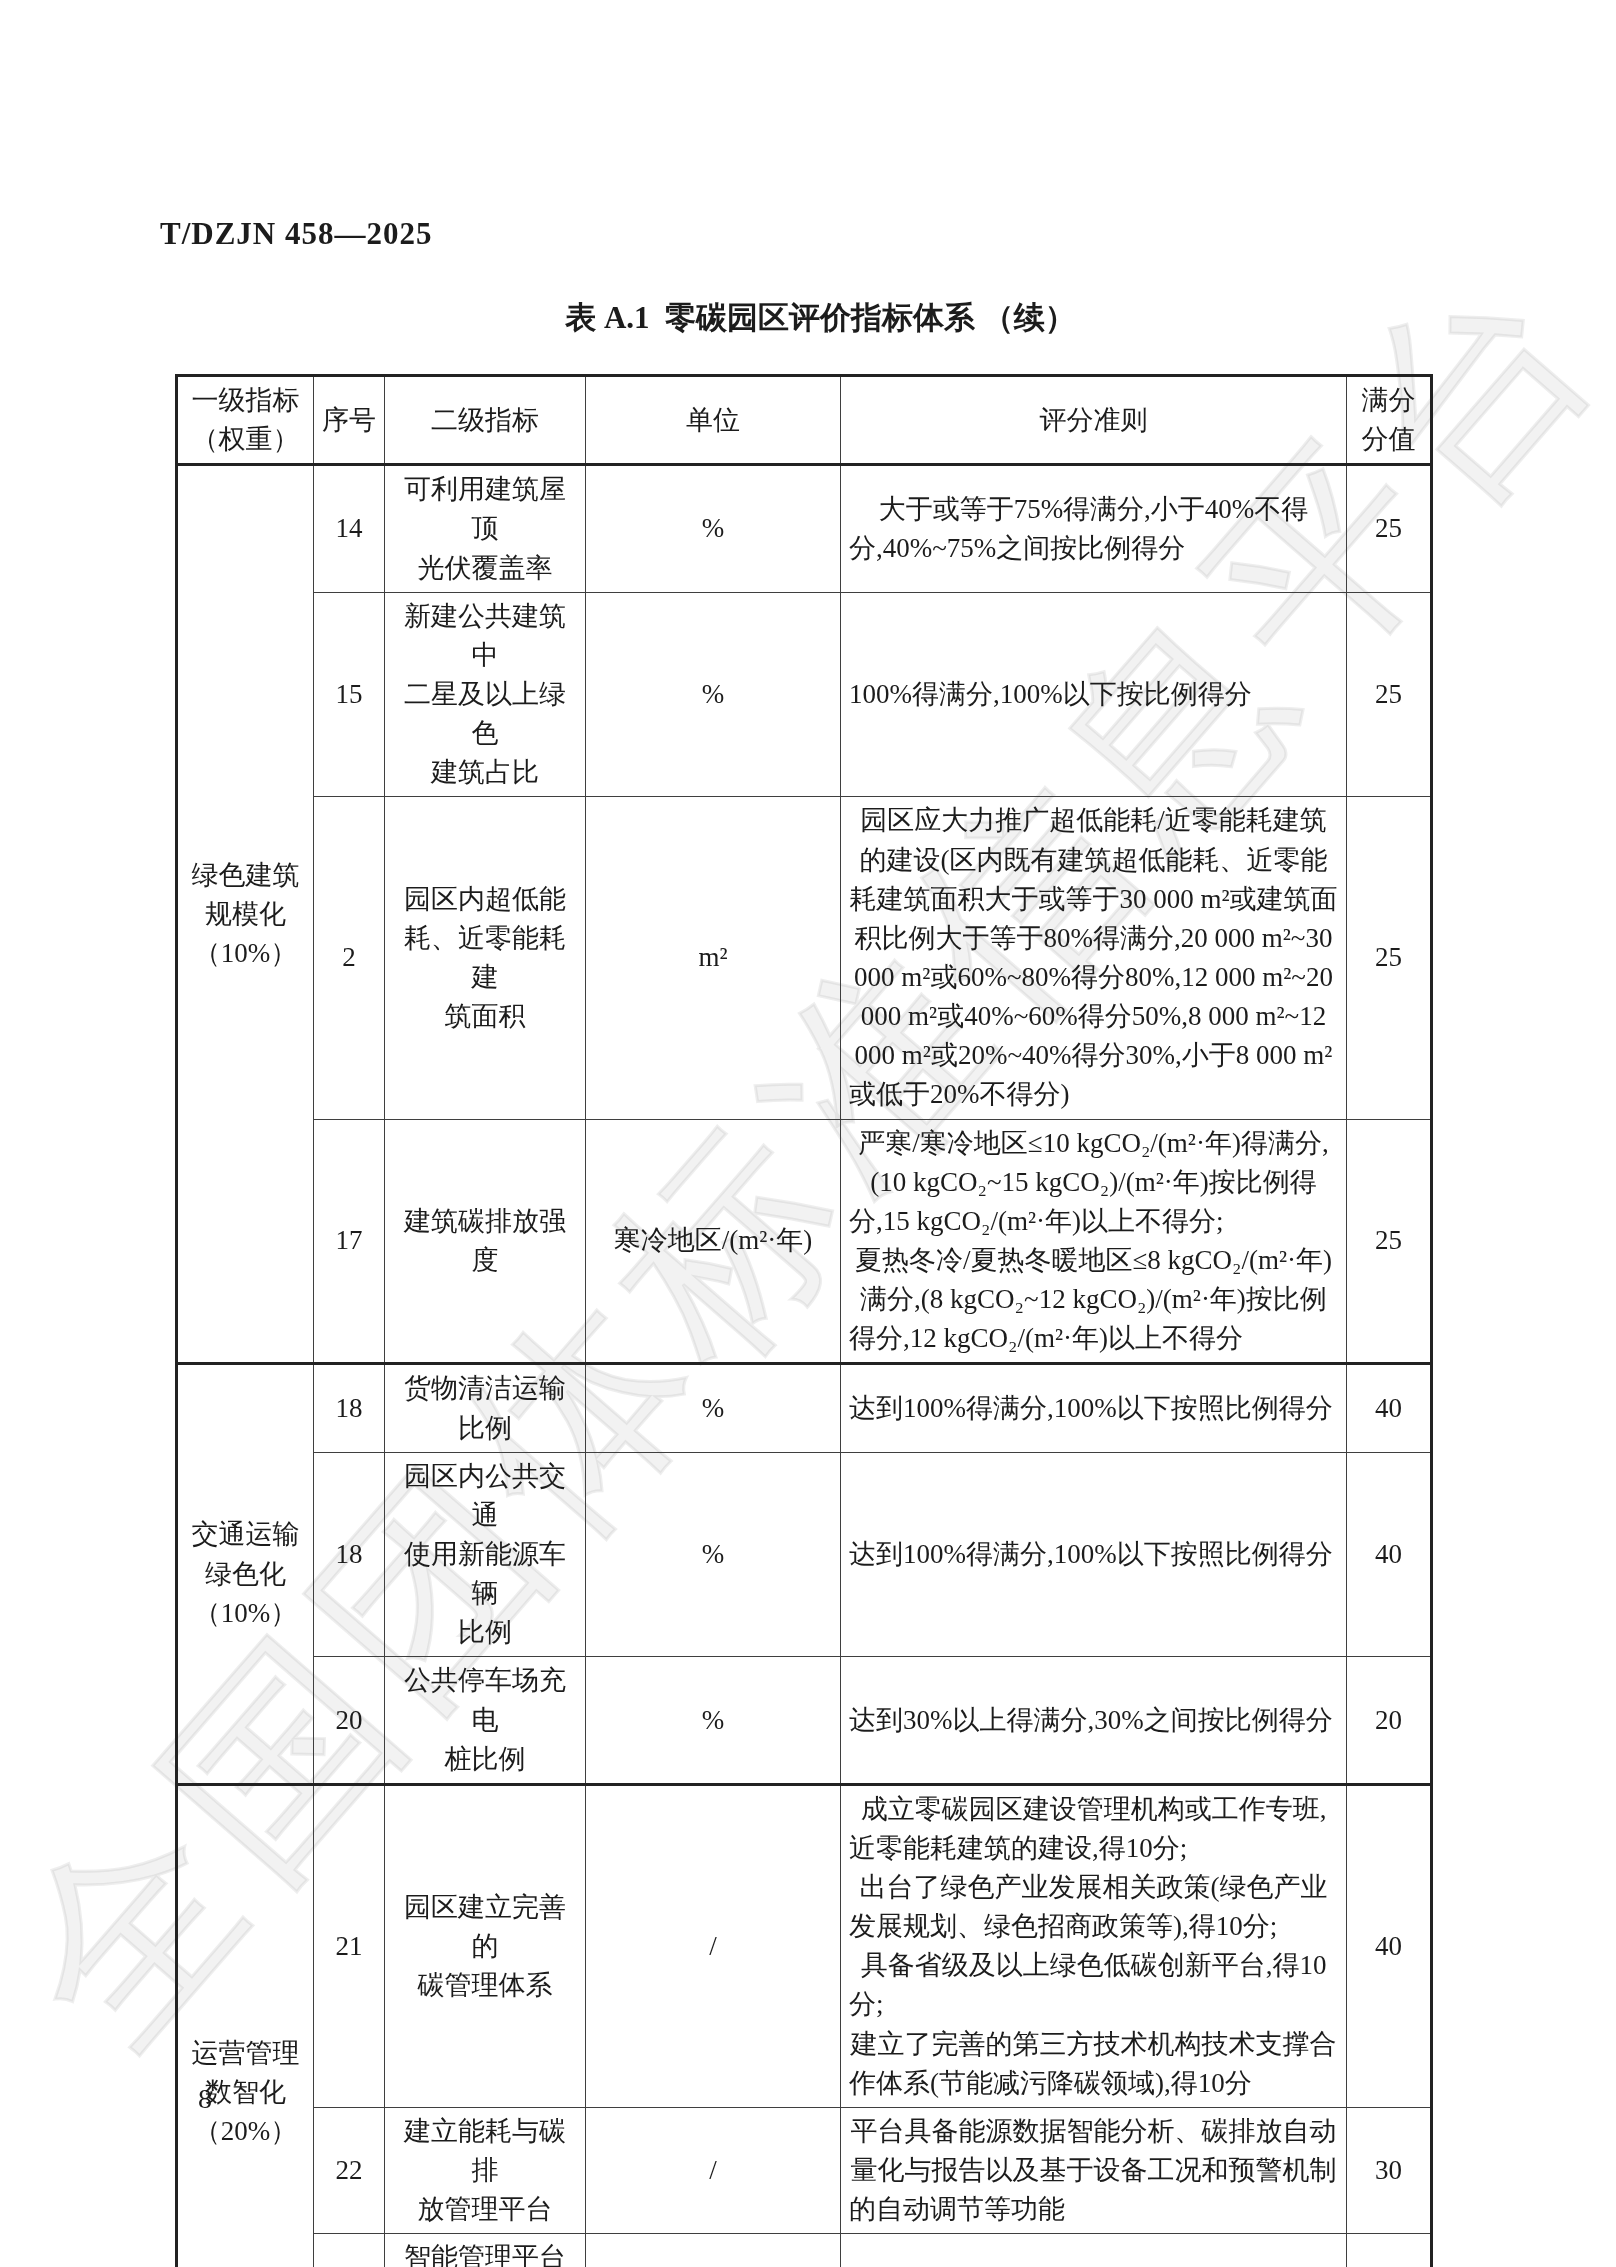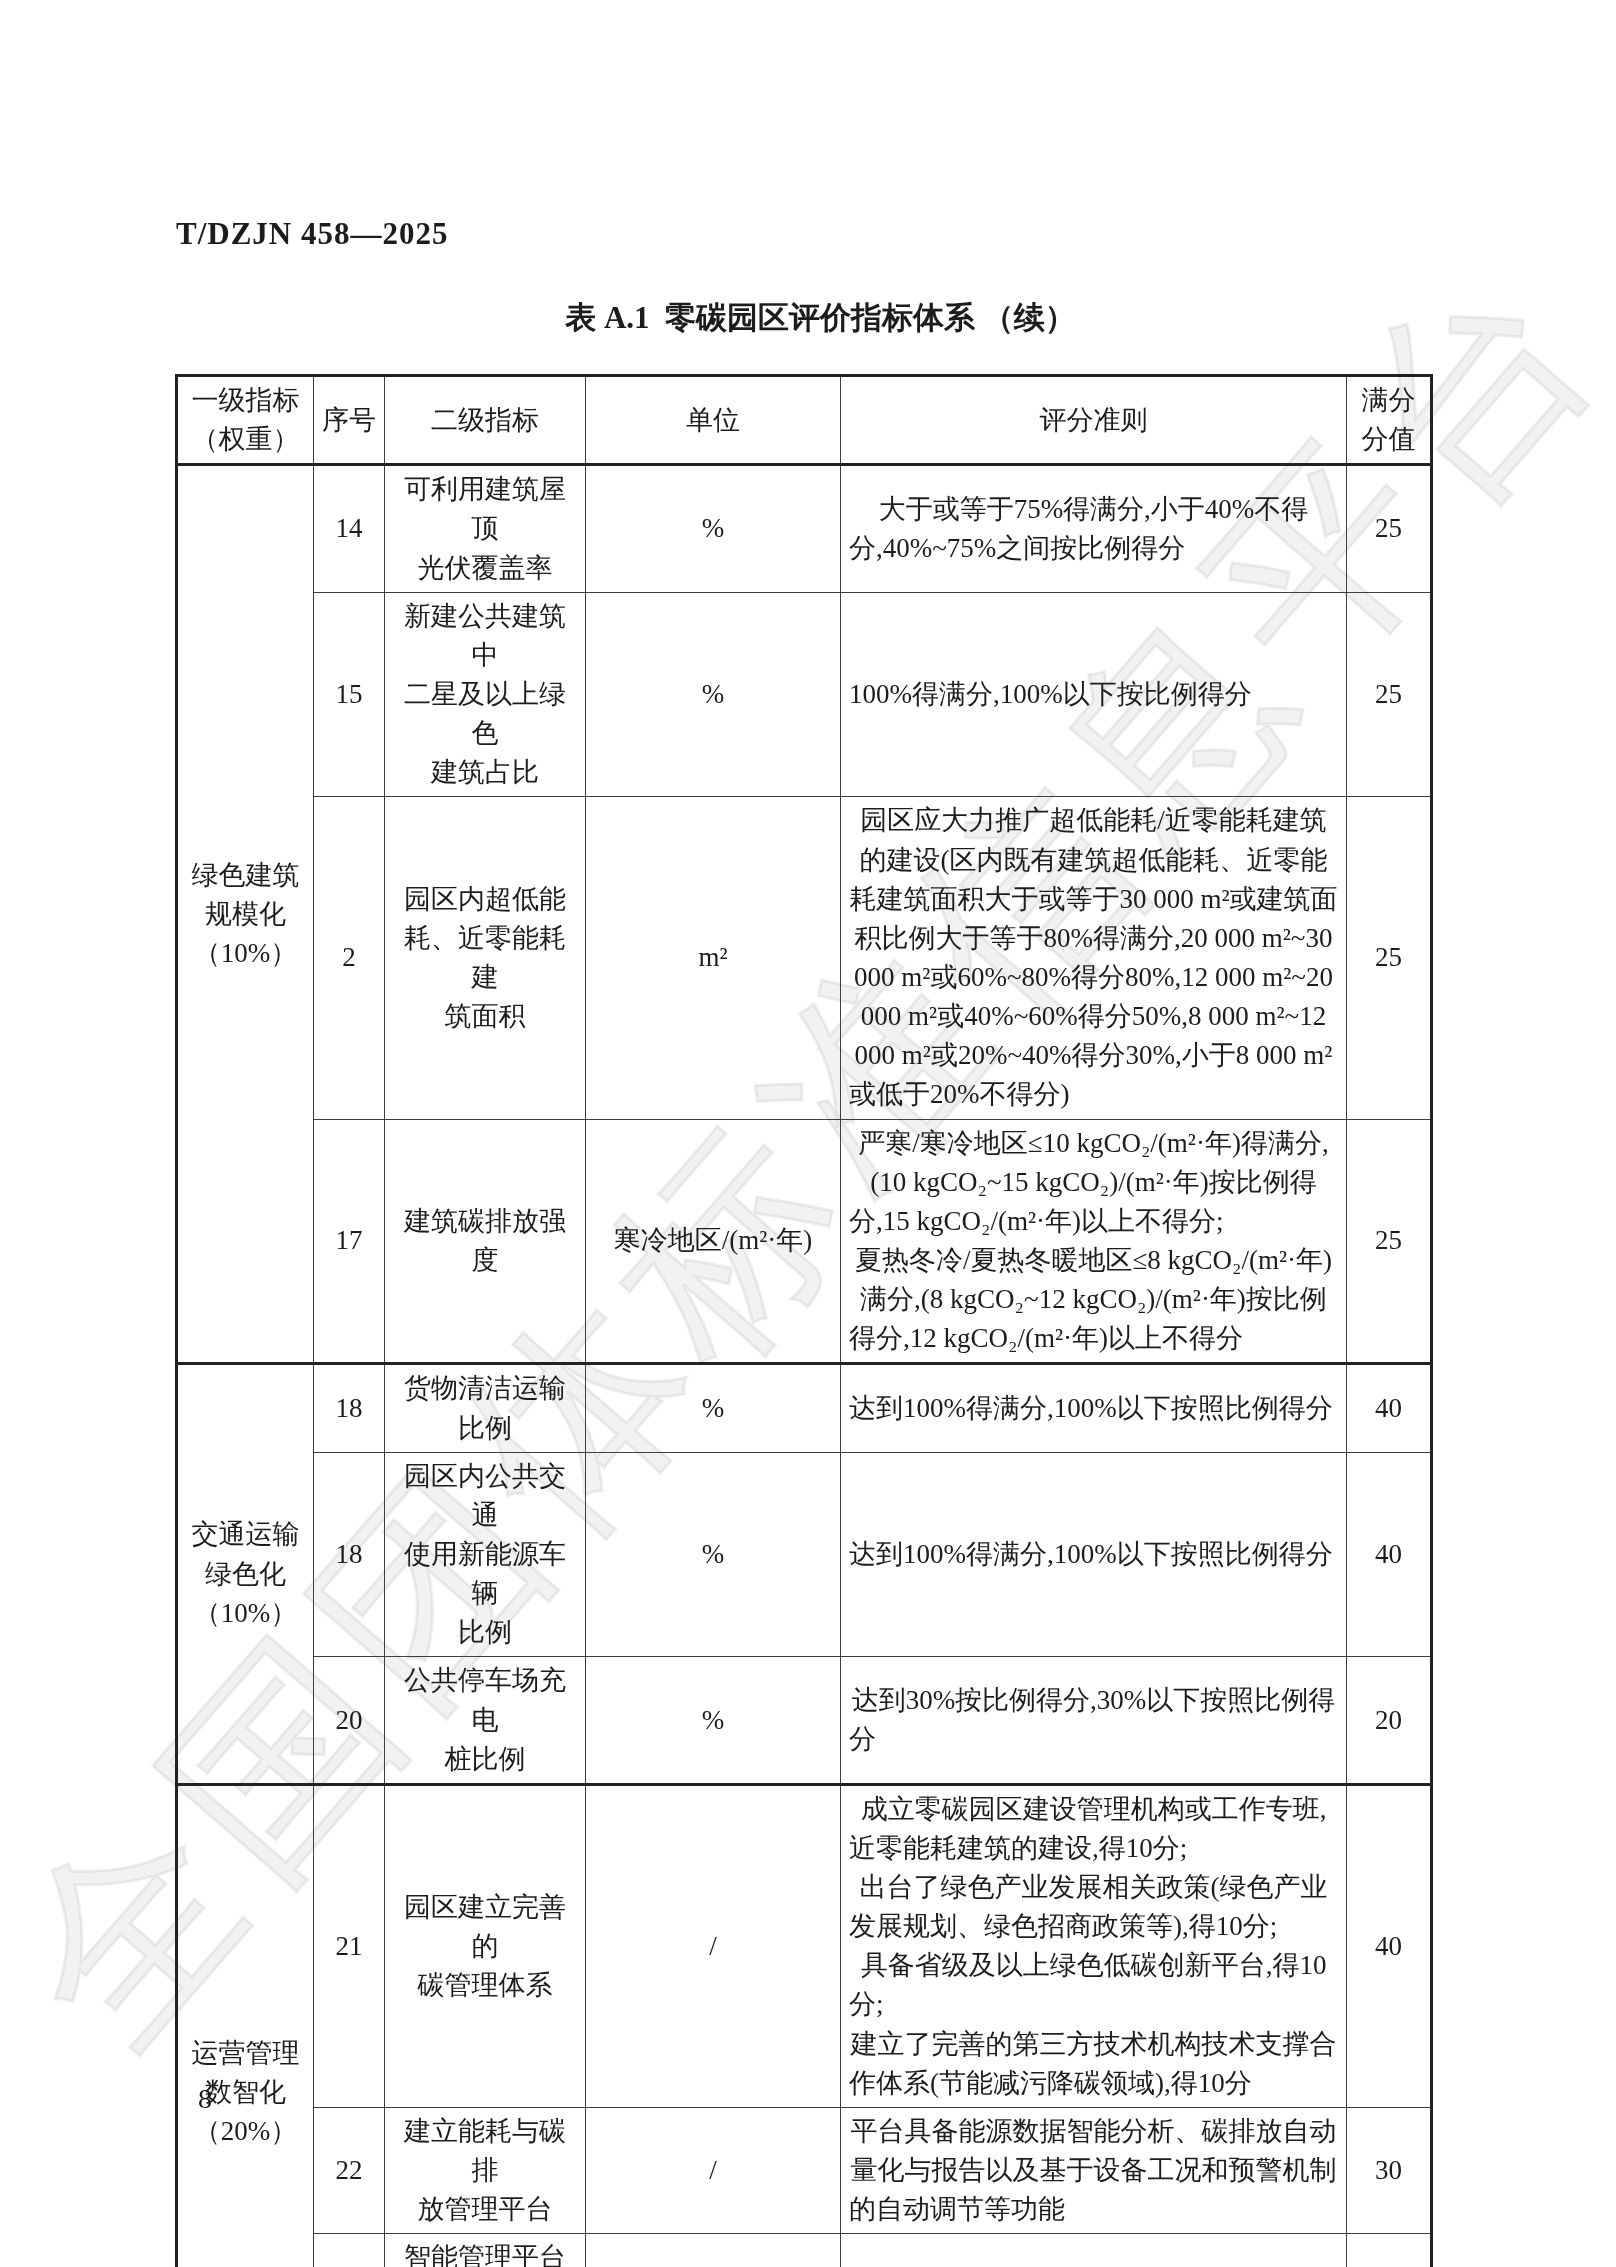--- a/index.html
+++ b/index.html
@@ -13,21 +13,21 @@
   }
   .watermark{
     position:absolute;left:50%;top:51%;
     transform:translate(-50%,-50%) rotate(-49deg);
     font-size:213px;letter-spacing:14px;white-space:nowrap;
     color:rgba(130,130,130,0.10);
     -webkit-text-stroke:3px rgba(150,150,150,0.16);
     font-weight:400;z-index:0;pointer-events:none;user-select:none;
   }
   .doc-code{
-    position:absolute;left:176px;top:216px;
+    position:absolute;left:160px;top:216px;
     font-size:31px;font-weight:bold;letter-spacing:1px;z-index:2;
   }
   .table-title{
     position:absolute;left:12px;top:297px;width:1617px;
     text-align:center;font-size:31px;font-weight:bold;
     white-space:pre;z-index:2;
   }
   table.main{
     position:absolute;left:175px;top:374px;width:1255px;
     border-collapse:collapse;table-layout:fixed;
@@ -151,21 +151,21 @@
 比例</td>
         <td>%</td>
         <td class="criteria">达到100%得满分,100%以下按照比例得分</td>
         <td>40</td>
       </tr>
       <tr style="height:86px">
         <td>20</td>
         <td>公共停车场充电
 桩比例</td>
         <td>%</td>
-        <td class="criteria">达到30%按比例得分,30%以下按照比例得分</td>
+        <td class="criteria">达到30%以上得满分,30%之间按比例得分</td>
         <td>20</td>
       </tr>
       <tr class="group-start" style="height:282px">
         <td class="group" rowspan="3">运营管理
 数智化
 （20%）</td>
         <td>21</td>
         <td>园区建立完善的
 碳管理体系</td>
         <td>/</td>

